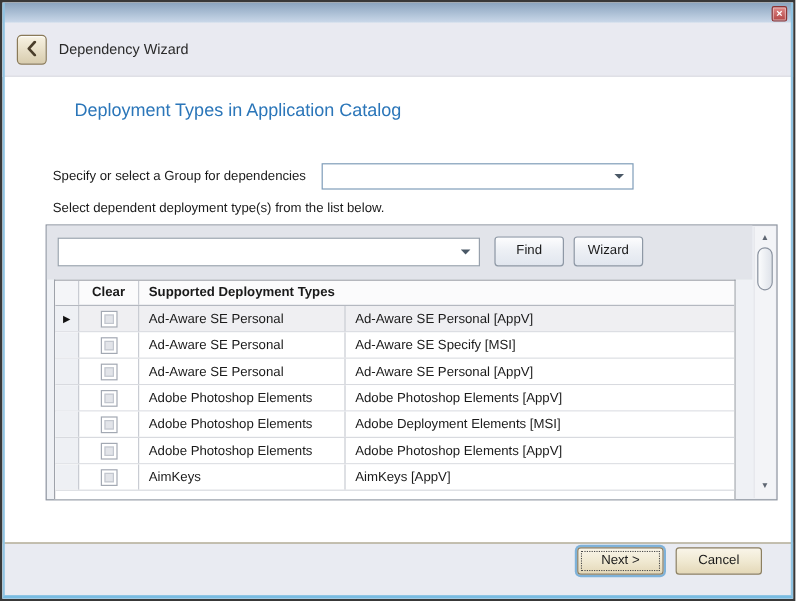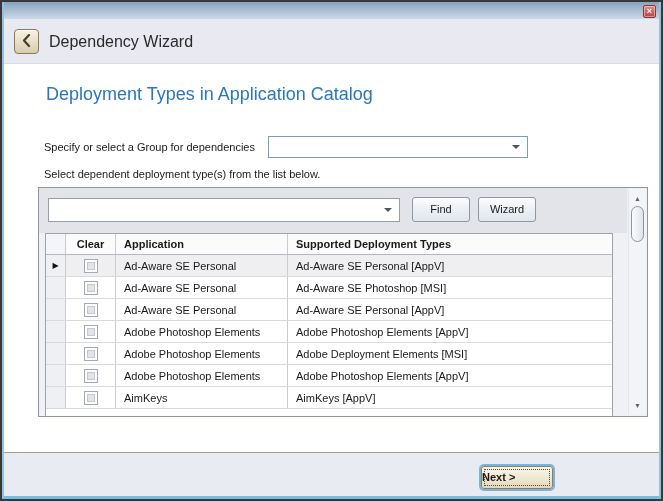--- a/index.html
+++ b/index.html
@@ -43,27 +43,27 @@
   }
   .back-btn {
     position:absolute; left:12px; top:10px; width:25px; height:25px;
     border:1px solid #8A7A58; border-radius:4px;
     background: linear-gradient(#F8F3E3, #D8CCAE);
     box-shadow: inset 0 1px 0 rgba(255,255,255,.75);
     display:flex; align-items:center; justify-content:center;
   }
   .wizard-title {
     position:absolute; left:47px; top:0; height:45px; line-height:45px;
-    font-size:16px; color:#2a2a2a;
+    font-size:12px; color:#2a2a2a;
   }
 
   
   .page-title {
-    position:absolute; left:44px; top:82px;
-    font-size:18px; color: var(--page-title,#2B76B9);
+    position:absolute; left:60px; top:82px;
+    font-size:15px; color: var(--page-title,#2B76B9);
   }
   .group-label  { position:absolute; left:42px; top:139px; }
   .select-label { position:absolute; left:42px; top:166px; }
 
   .combo {
     position:absolute; background:#fff;
     border:1px solid var(--accent-border,#7F9DB9);
   }
   .group-combo { left:266px; top:134px; width:260px; height:22px; }
   .combo-arrow {
@@ -145,26 +145,25 @@
     background: linear-gradient(90deg,#FBFCFD,#DFE3EA);
   }
 
   
   .footer {
     position:absolute; left:0; right:0; bottom:0; height:47px;
     background: var(--footer-bg,#E9EBF2);
     border-top:1px solid #A89F82;
   }
   .tan-btn {
-    position:absolute; top:13px; width:72px; height:23px;
+    position:absolute; top:3px; width:72px; height:23px;
     border:1px solid var(--button-border,#8C7F60); border-radius:3px;
     background: linear-gradient(#F9F5E9, var(--button-face,#F0E9D2) 50%, #E4D8B8);
-    text-align:left; line-height:21px; font-size:11px; color:#1a1a1a;
+    text-align:center; line-height:21px; font-size:11px; color:#1a1a1a;
     cursor:default;
-    font-weight:bold;
   }
   .next-btn { left:479px; box-shadow:0 0 0 2px var(--focus-glow,#7FB2D9); }
   .next-btn::before {
     content:""; position:absolute; inset:2px;
     border:1px dotted #4a4a4a; border-radius:1px;
   }
   .cancel-btn { left:561px; }
 </style>
 </head>
 <body>
@@ -203,21 +202,20 @@
       <span class="combo-value"></span>
       <span class="combo-arrow"></span>
     </div>
     <div class="mini-btn find-btn">Find</div>
     <div class="mini-btn clear-btn">Wizard</div>
 
     <div class="grid">
       <div class="grid-header">
         <div class="cell c-rowhdr"></div>
         <div class="cell c-select">Clear</div>
-        <div class="cell c-app">Application</div>
         <div class="cell c-type">Supported Deployment Types</div>
       </div>
       <div>
   <div class="grid-row current">
     <div class="cell c-rowhdr">
       <span class="current-arrow">▶</span>
     </div>
     <div class="cell c-select">
       <span class="checkbox"></span>
     </div>
@@ -226,21 +224,21 @@
   </div>
 
   <div class="grid-row">
     <div class="cell c-rowhdr">
       <span class="current-arrow">▶</span>
     </div>
     <div class="cell c-select">
       <span class="checkbox"></span>
     </div>
     <div class="cell c-app">Ad-Aware SE Personal</div>
-    <div class="cell c-type">Ad-Aware SE Photoshop [MSI]</div>
+    <div class="cell c-type">Ad-Aware SE Specify [MSI]</div>
   </div>
 
   <div class="grid-row">
     <div class="cell c-rowhdr">
       <span class="current-arrow">▶</span>
     </div>
     <div class="cell c-select">
       <span class="checkbox"></span>
     </div>
     <div class="cell c-app">Ad-Aware SE Personal</div>
@@ -296,16 +294,17 @@
 
     <div class="scrollbar">
       <div class="sb-arrow sb-up">▲</div>
       <div class="sb-thumb"></div>
       <div class="sb-arrow sb-down">▼</div>
     </div>
   </div>
 
   <div class="footer">
     <div class="tan-btn next-btn">Next &gt;</div>
+    <div class="tan-btn cancel-btn">Cancel</div>
   </div>
 
   <div class="edge-glow"></div>
 </div>
 
 </body></html>

